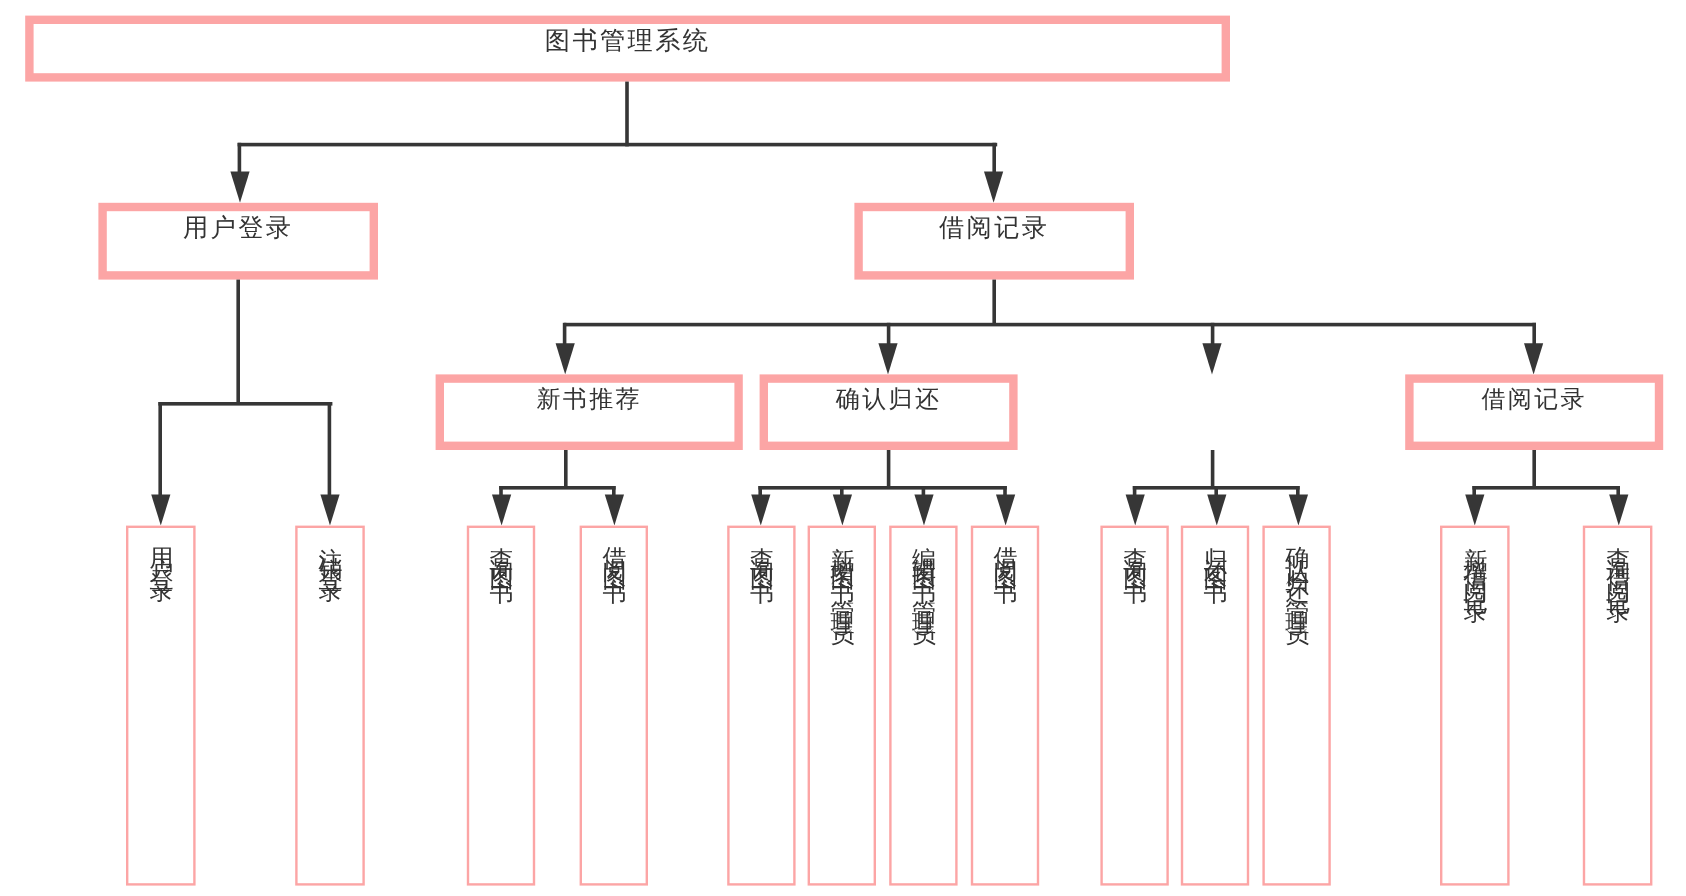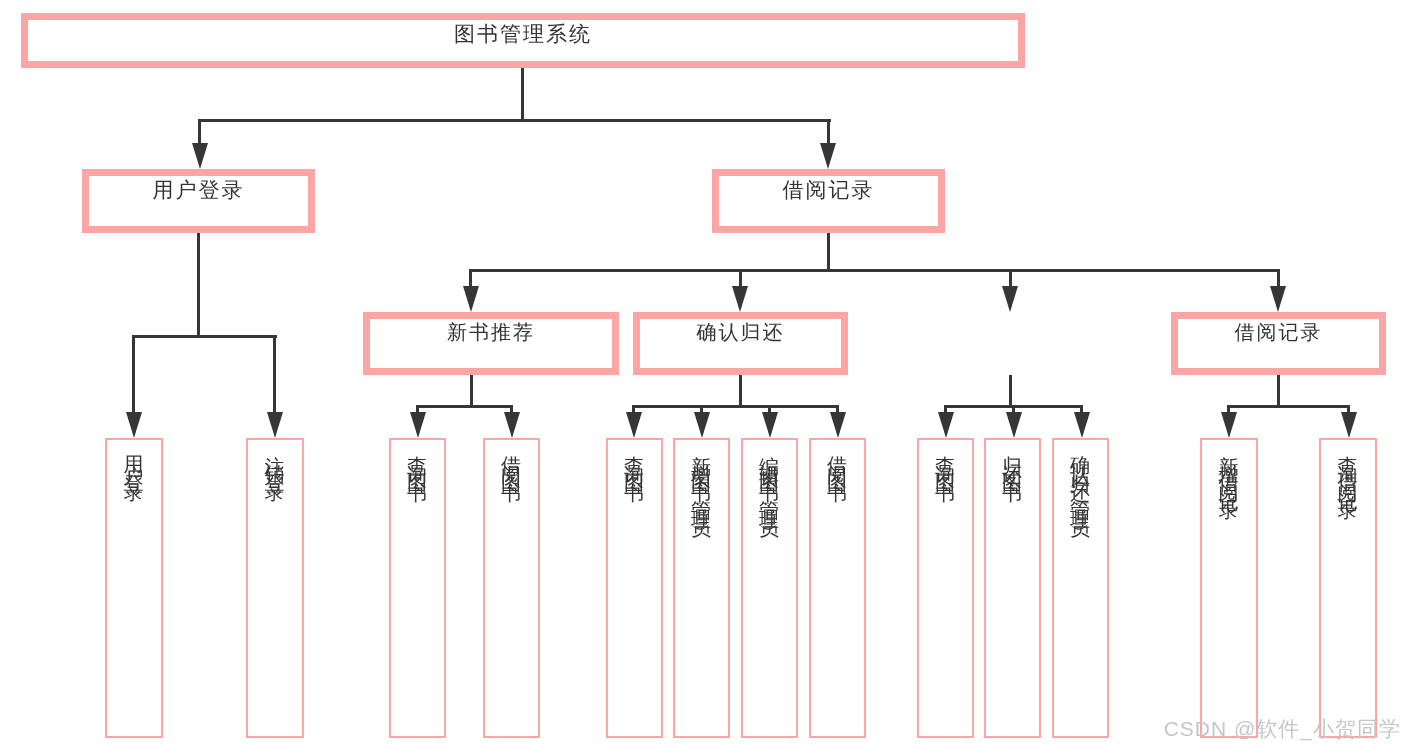--- a/index.html
+++ b/index.html
@@ -152,15 +152,14 @@
     <span>确认归还（管理员）</span>
   </div>
 
   <div class="box v-box" style="left:1200px;top:438px;width:58px;height:300px;">
     <span>新增借阅记录</span>
   </div>
   <div class="box v-box" style="left:1319px;top:438px;width:58px;height:300px;">
     <span>查询借阅记录</span>
   </div>
 
-  <div class="watermark">CSDN @软件_小贺同学</div>
 
 </div>
 
 </body></html>

